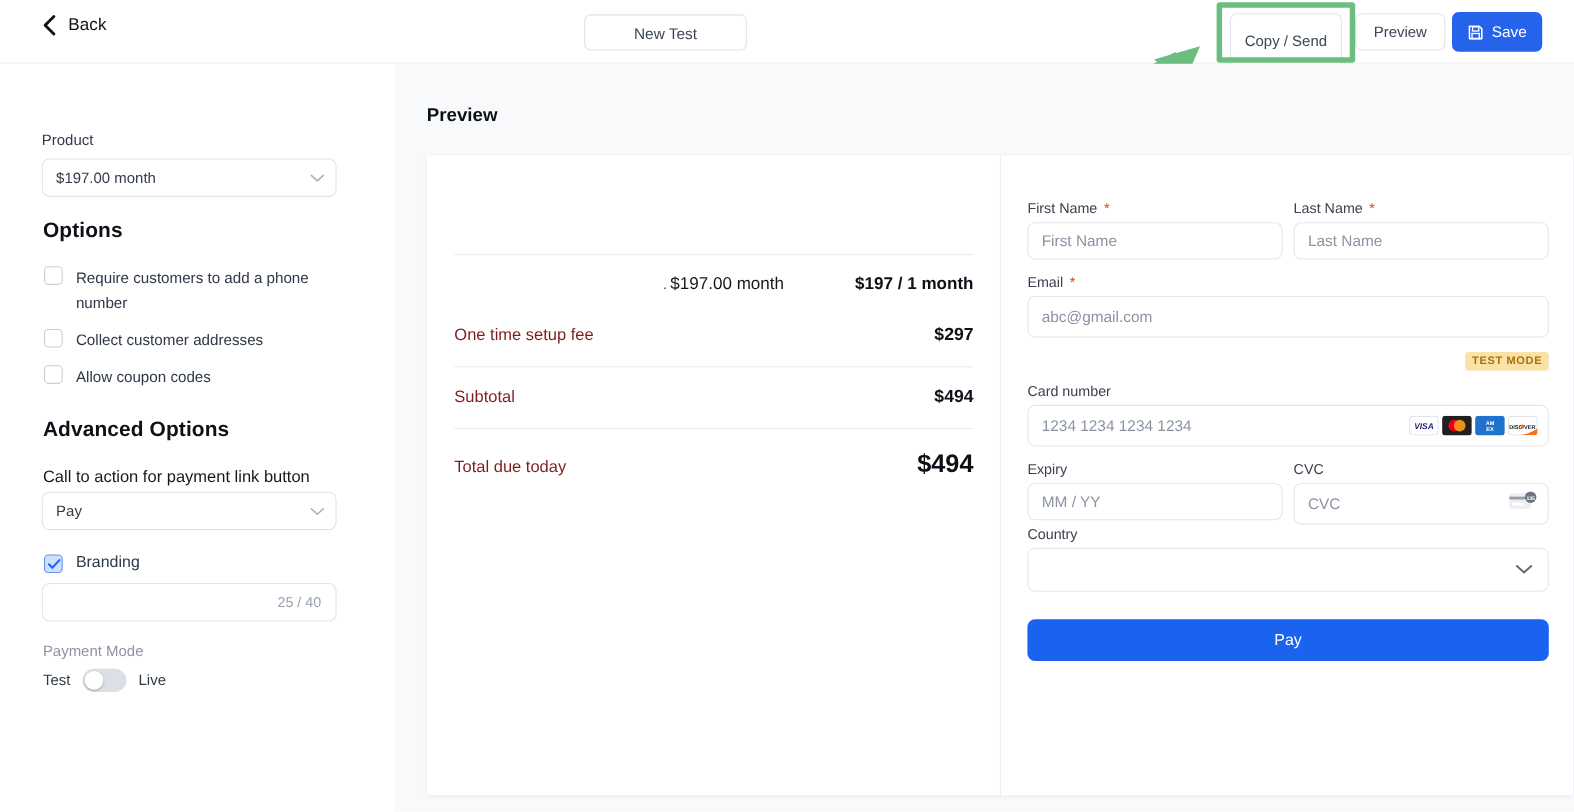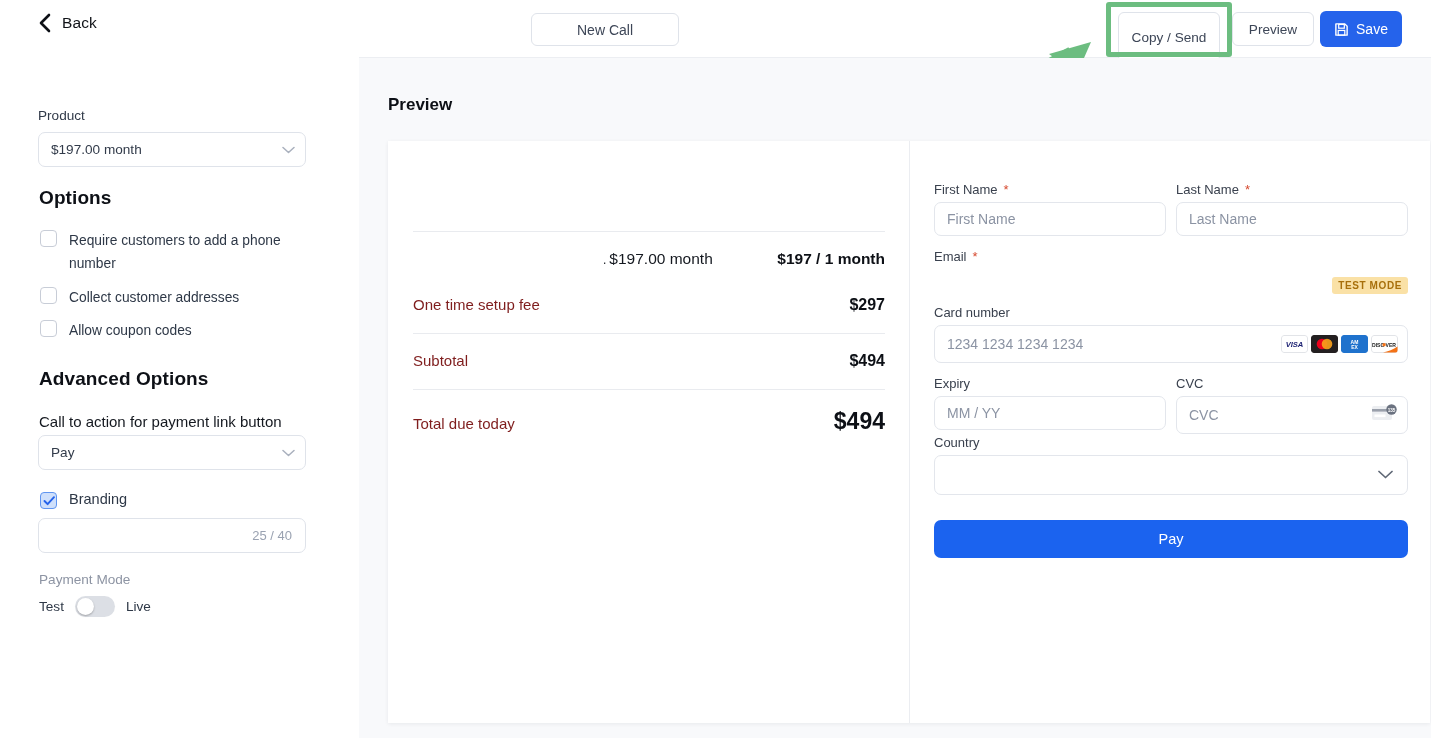--- a/index.html
+++ b/index.html
@@ -54,21 +54,21 @@
   }
   .save-icon { width: 15px; height: 15px; display: block; }
 
   .arrow-svg {
     position: absolute; left: 975px; top: 30px; width: 135px; height: 80px;
     pointer-events: none;
   }
 
   
   .sidebar {
-    position: absolute; left: 0; top: 46px; width: 359px; height: 680px;
+    position: absolute; left: 0; top: 58px; width: 359px; height: 680px;
     background: #ffffff;
     padding-left: 33px;
   }
   .side-label { font-size: 13.6px; color: #313a49; }
   .side-h2 { font-size: 19px; font-weight: 700; color: #0d1016; letter-spacing: .1px; }
 
   .select-box {
     position: relative; width: 268px; height: 35px;
     border: 1px solid #dfe3ea; border-radius: 7px; background: #fff;
     display: flex; align-items: center; padding: 0 12px;
@@ -178,21 +178,21 @@
 
     <div class="back-group">
       <span>
         <svg class="chev-left" viewBox="0 0 14 20">
           <polyline points="11,2 3,10 11,18" fill="none" stroke="#0d1016" stroke-width="2.6" stroke-linecap="round" stroke-linejoin="round"></polyline>
         </svg>
       </span>
       <span class="back-label">Back</span>
     </div>
 
-    <div class="newlink-btn">New Call</div>
+    <div class="newlink-btn">New Test</div>
 
     <div class="copysend-btn">Copy / Send</div>
     <div class="preview-btn">Preview</div>
 
     <div class="save-btn">
       <span>
         <svg class="save-icon" viewBox="0 0 16 16">
           <path d="M2 2h9.5L14 4.5V14H2V2z" fill="none" stroke="#fff" stroke-width="1.5" stroke-linejoin="round"></path>
           <rect x="5" y="2.6" width="6" height="4" fill="none" stroke="#fff" stroke-width="1.3"></rect>
           <rect x="4.5" y="9" width="7" height="5" fill="none" stroke="#fff" stroke-width="1.3"></rect>
@@ -338,20 +338,21 @@
             </div>
             <input class="f-input" type="text" placeholder="Last Name" style="">
           </div>
         </div>
 
         <div style="margin-top:13px;">
           <div class="f-label">
             <span>Email</span>
             <span class="req">*</span>
           </div>
+          <input class="f-input" style="height: 38px;" type="text" placeholder="abc@gmail.com">
         </div>
 
         <div style="margin-top:11px;text-align:right;">
           <span class="test-mode">TEST MODE</span>
         </div>
 
         <div style="margin-top:11px;">
           <div class="f-label">Card number</div>
           <div class="card-field-wrap">
             <input class="f-input" style="height: 38px; padding-right: 116px;" type="text" placeholder="1234 1234 1234 1234">

